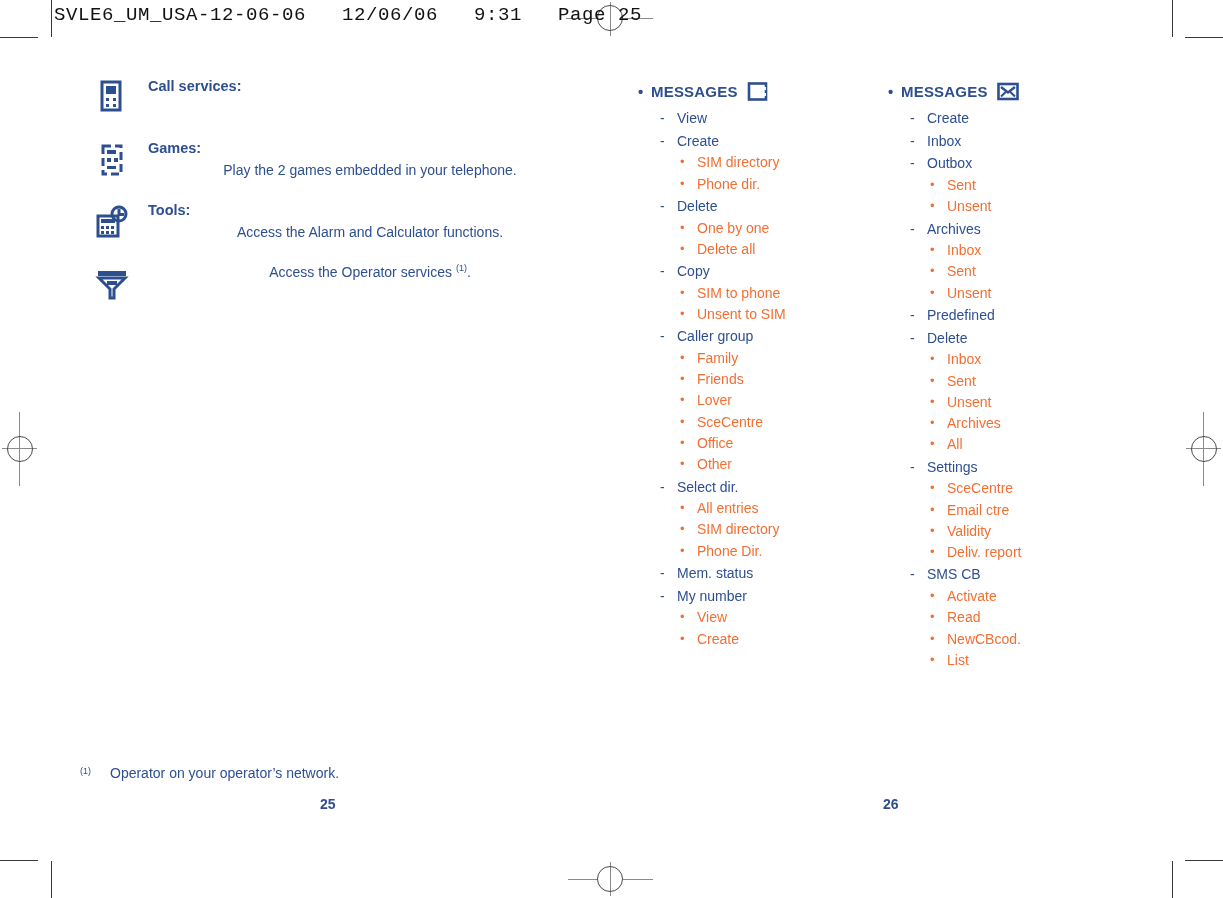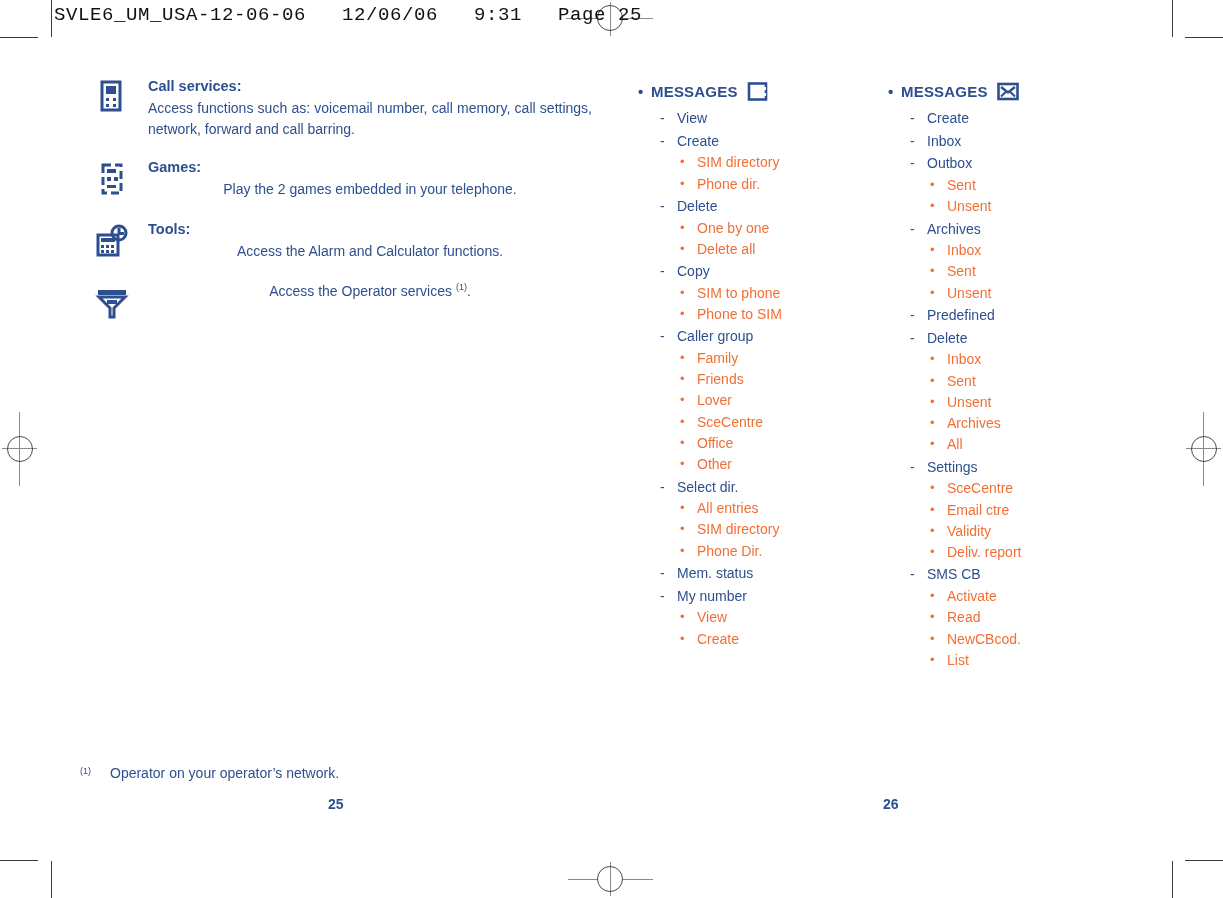--- a/index.html
+++ b/index.html
@@ -168,21 +168,21 @@
     display: inline-block;
     padding-top: 1px;
   }
   .folio {
     position: absolute;
     top: 796px;
     font-size: 14px;
     font-weight: bold;
     color: #2d4f90;
   }
-  #folio-left  { left: 328px; }
+  #folio-left  { left: 320px; }
   #folio-right { left: 883px; }
 </style>
 </head>
 <body>
 
 <div>
 
   <div class="mark-line" style="left:0;top:37px;width:38px;height:1.4px;"></div>
   <div class="mark-line" style="left:51px;top:0;width:1.4px;height:37px;"></div>
 
@@ -220,21 +220,20 @@
       <svg viewBox="0 0 40 40" width="40" height="40" aria-hidden="true">
         <rect x="10" y="4" width="18" height="28" fill="none" stroke="#2d4f90" stroke-width="3"></rect>
         <rect x="14" y="8" width="10" height="8" fill="#2d4f90"></rect>
         <rect x="14" y="20" width="3" height="3" fill="#2d4f90"></rect>
         <rect x="21" y="20" width="3" height="3" fill="#2d4f90"></rect>
         <rect x="14" y="26" width="3" height="3" fill="#2d4f90"></rect>
         <rect x="21" y="26" width="3" height="3" fill="#2d4f90"></rect>
       </svg>
     </span>
     <p class="feature-title">Call services:</p>
-    <p class="feature-body">Access functions such as: voicemail number, call memory, call settings, network, forward and call barring.</p>
   </div>
 
   <div class="feature">
     <span class="feature-icon">
       <svg viewBox="0 0 40 40" width="40" height="40" aria-hidden="true">
         <path d="M11 6 h18 v28 h-18 z" fill="none" stroke="#2d4f90" stroke-width="3" stroke-dasharray="8 4"></path>
         <rect x="15" y="10" width="9" height="4" fill="#2d4f90"></rect>
         <rect x="15" y="18" width="4" height="4" fill="#2d4f90"></rect>
         <rect x="22" y="18" width="4" height="4" fill="#2d4f90"></rect>
         <rect x="15" y="26" width="9" height="3" fill="#2d4f90"></rect>
@@ -324,21 +323,21 @@
   <div class="lvl2">
       <span class="dash">-</span>
       <span>Copy</span>
     </div>
   <div class="lvl3">
       <span class="dot3">•</span>
       <span>SIM to phone</span>
     </div>
   <div class="lvl3">
       <span class="dot3">•</span>
-      <span>Phone to SIM</span>
+      <span>Unsent to SIM</span>
     </div>
 
   <div class="lvl2">
       <span class="dash">-</span>
       <span>Caller group</span>
     </div>
   <div class="lvl3">
       <span class="dot3">•</span>
       <span>Family</span>
     </div>

